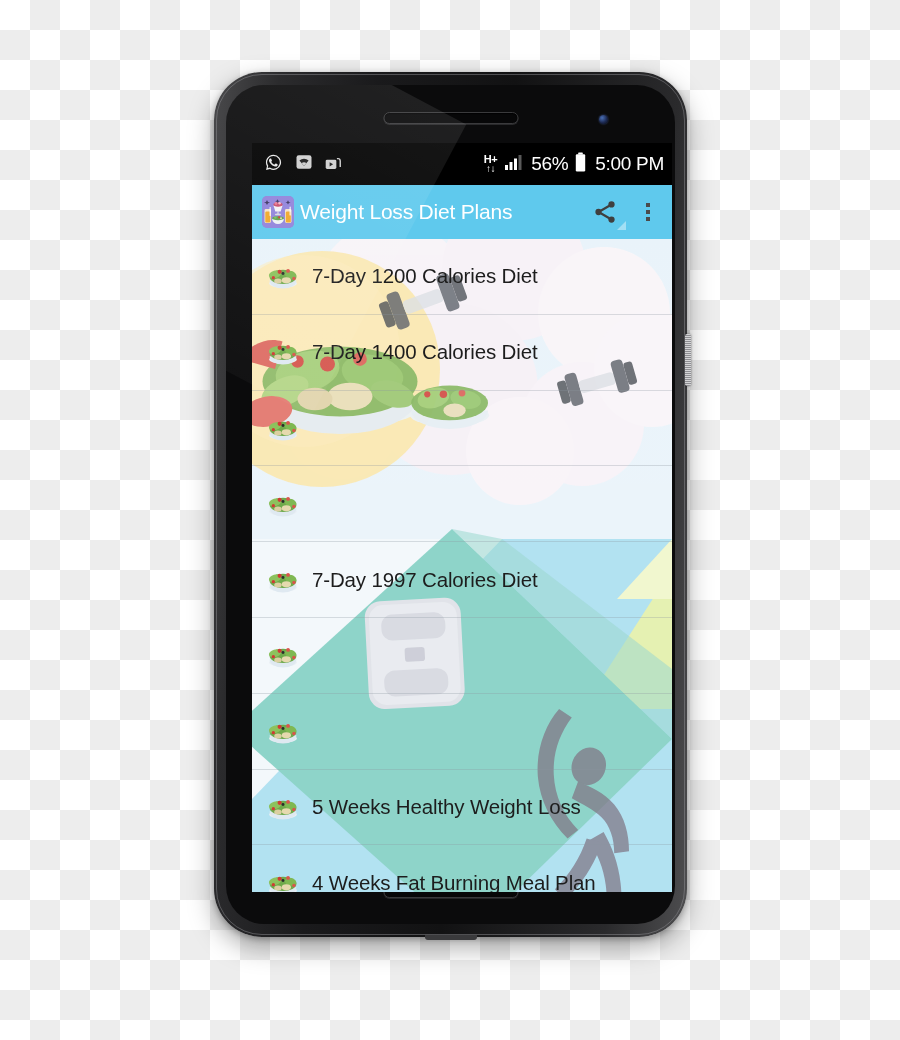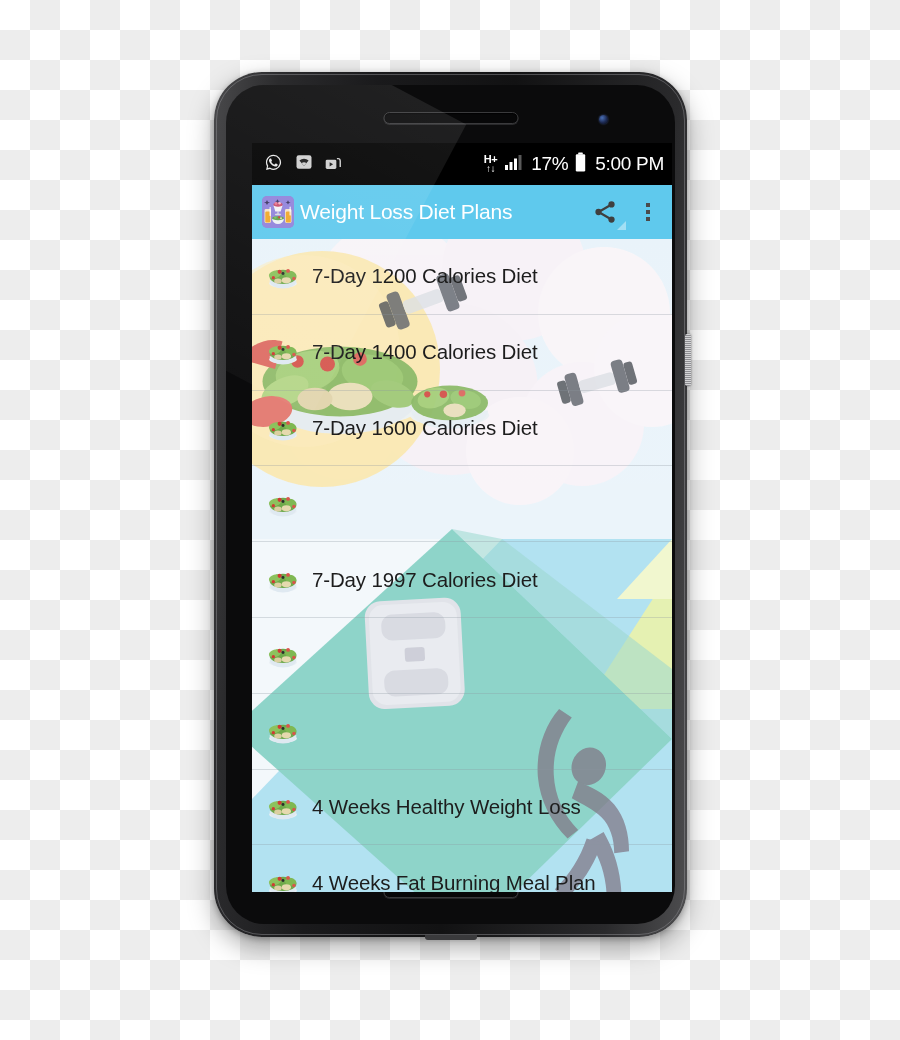--- a/index.html
+++ b/index.html
@@ -331,21 +331,21 @@
             <span class="nt-bottom">↑↓</span>
           </span>
           <span class="sb-icon">
             <svg width="20" height="17" viewBox="0 0 20 17">
               <rect x="1" y="11" width="3" height="5" fill="#ffffff"></rect>
               <rect x="5.5" y="8" width="3" height="8" fill="#ffffff"></rect>
               <rect x="10" y="4.5" width="3" height="11.5" fill="#ffffff"></rect>
               <rect x="14.5" y="1" width="3" height="15" fill="#ffffff" opacity="0.35"></rect>
             </svg>
           </span>
-          <span id="battery-pct">17%</span>
+          <span id="battery-pct">56%</span>
           <span class="sb-icon">
             <svg width="11" height="20" viewBox="0 0 11 20">
               <rect x="3.2" y="0.5" width="4.6" height="2" rx="0.6" fill="#ffffff"></rect>
               <rect x="0.8" y="2.3" width="9.4" height="17.2" rx="1.2" fill="#ffffff"></rect>
             </svg>
           </span>
           <span id="clock">5:00 PM</span>
         </div>
       </div>
 
@@ -558,21 +558,20 @@
                 <ellipse cx="68" cy="37" rx="14" ry="9" fill="#7fb852" transform="rotate(14 68 37)"></ellipse>
                 <ellipse cx="58" cy="50" rx="11" ry="7" fill="#e6d9ae"></ellipse>
                 <ellipse cx="38" cy="52" rx="9" ry="6" fill="#dccfa2"></ellipse>
                 <circle cx="42" cy="30" r="5" fill="#cf3b34"></circle>
                 <circle cx="62" cy="28" r="4.5" fill="#d9554c"></circle>
                 <circle cx="27" cy="44" r="4" fill="#cf3b34"></circle>
                 <circle cx="76" cy="46" r="4" fill="#d9554c"></circle>
                 <circle cx="50" cy="34" r="3.4" fill="#2b2b2b"></circle>
               </svg>
             </span>
-            <span class="row-label">7-Day 1600 Calories Diet</span>
           </div>
 
           <div class="list-row">
             <span class="row-icon">
               <svg viewBox="0 0 100 80">
                 <ellipse cx="50" cy="58" rx="33" ry="10" fill="#e9eff4"></ellipse>
                 <path d="M18 50h64a32 20 0 0 1-32 20 32 20 0 0 1-32-20z" fill="#dfe9f1"></path>
                 <ellipse cx="50" cy="42" rx="32" ry="17" fill="#6fa94b"></ellipse>
                 <ellipse cx="31" cy="36" rx="15" ry="9" fill="#8cc25d" transform="rotate(-16 31 36)"></ellipse>
                 <ellipse cx="68" cy="37" rx="14" ry="9" fill="#7fb852" transform="rotate(14 68 37)"></ellipse>
@@ -655,21 +654,21 @@
                 <ellipse cx="68" cy="37" rx="14" ry="9" fill="#7fb852" transform="rotate(14 68 37)"></ellipse>
                 <ellipse cx="58" cy="50" rx="11" ry="7" fill="#e6d9ae"></ellipse>
                 <ellipse cx="38" cy="52" rx="9" ry="6" fill="#dccfa2"></ellipse>
                 <circle cx="42" cy="30" r="5" fill="#cf3b34"></circle>
                 <circle cx="62" cy="28" r="4.5" fill="#d9554c"></circle>
                 <circle cx="27" cy="44" r="4" fill="#cf3b34"></circle>
                 <circle cx="76" cy="46" r="4" fill="#d9554c"></circle>
                 <circle cx="50" cy="34" r="3.4" fill="#2b2b2b"></circle>
               </svg>
             </span>
-            <span class="row-label">4 Weeks Healthy Weight Loss</span>
+            <span class="row-label">5 Weeks Healthy Weight Loss</span>
           </div>
 
           <div class="list-row">
             <span class="row-icon">
               <svg viewBox="0 0 100 80">
                 <ellipse cx="50" cy="58" rx="33" ry="10" fill="#e9eff4"></ellipse>
                 <path d="M18 50h64a32 20 0 0 1-32 20 32 20 0 0 1-32-20z" fill="#dfe9f1"></path>
                 <ellipse cx="50" cy="42" rx="32" ry="17" fill="#6fa94b"></ellipse>
                 <ellipse cx="31" cy="36" rx="15" ry="9" fill="#8cc25d" transform="rotate(-16 31 36)"></ellipse>
                 <ellipse cx="68" cy="37" rx="14" ry="9" fill="#7fb852" transform="rotate(14 68 37)"></ellipse>

